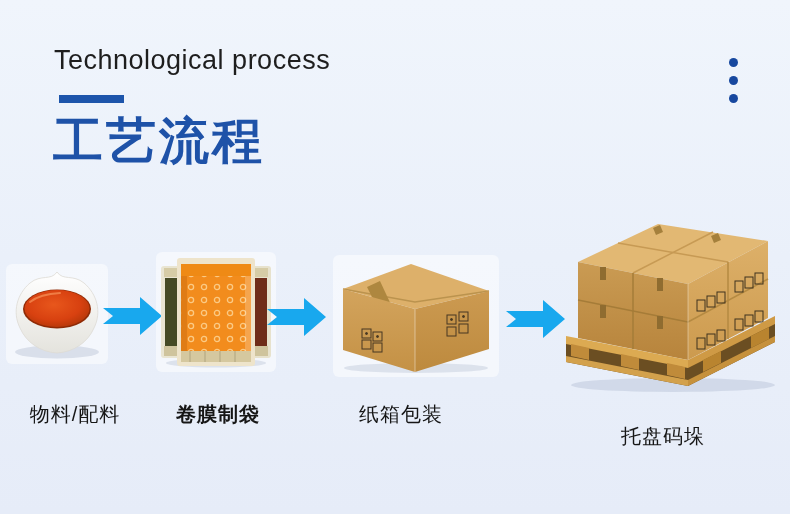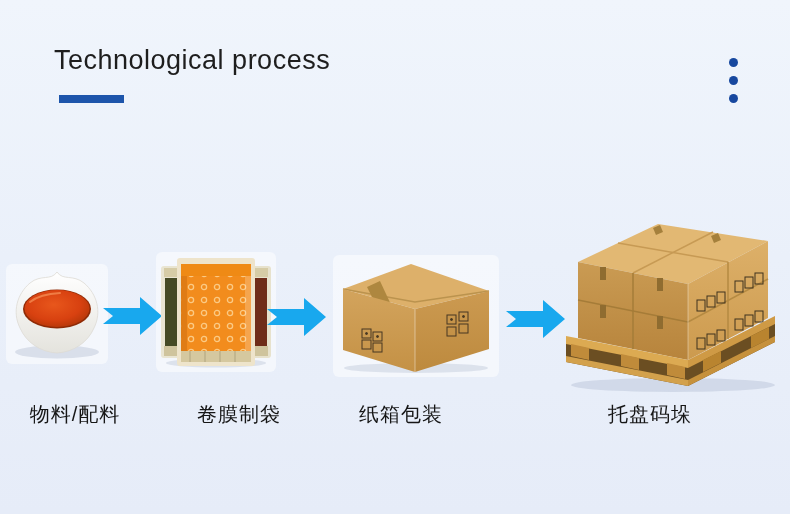--- a/index.html
+++ b/index.html
@@ -46,20 +46,21 @@
 
 <div class="canvas">
 
   <div class="title-en">Technological process</div>
   <div class="menu-dots">
     <span class="dot"></span>
     <span class="dot"></span>
     <span class="dot"></span>
   </div>
   <div class="title-dash"></div>
+  <div class="title-zh">工艺流程</div>
 
   <div class="photo-bg" style="left:6px;top:264px;width:102px;height:100px;"></div>
   <div class="photo-bg" style="left:156px;top:252px;width:120px;height:120px;"></div>
   <div class="photo-bg" style="left:333px;top:255px;width:166px;height:122px;"></div>
 
   <svg class="fig" style="left:10px;top:268px;" width="94" height="92" viewBox="0 0 94 92">
     <defs>
       <linearGradient id="bowlg" x1="0" y1="0" x2="0" y2="1">
         <stop offset="0" stop-color="#ffffff"></stop>
           <stop offset="1" stop-color="#e4e3dd"></stop>
@@ -216,17 +217,17 @@
     <g fill="#b9842f">
       <polygon points="140,146 158,137 158,149 140,158"></polygon>
       <polygon points="188,122 206,113 206,125 188,134"></polygon>
     </g>
 
     <polygon points="3,142 125,166 125,172 3,148" fill="#d3a14c"></polygon>
     <polygon points="125,166 212,122 212,128 125,172" fill="#c6913c"></polygon>
   </svg>
 
   <div class="step-label" style="left:13px;">物料/配料</div>
-  <div class="step-label" style="left:177px;">卷膜制袋</div>
+  <div class="step-label" style="left:156px;font-weight:bold;">卷膜制袋</div>
   <div class="step-label" style="left:339px;">纸箱包装</div>
-  <div class="step-label" style="left:588px;">托盘码垛</div>
+  <div class="step-label" style="left:601px;margin-top:22px;">托盘码垛</div>
 
 </div>
 
 </body></html>

